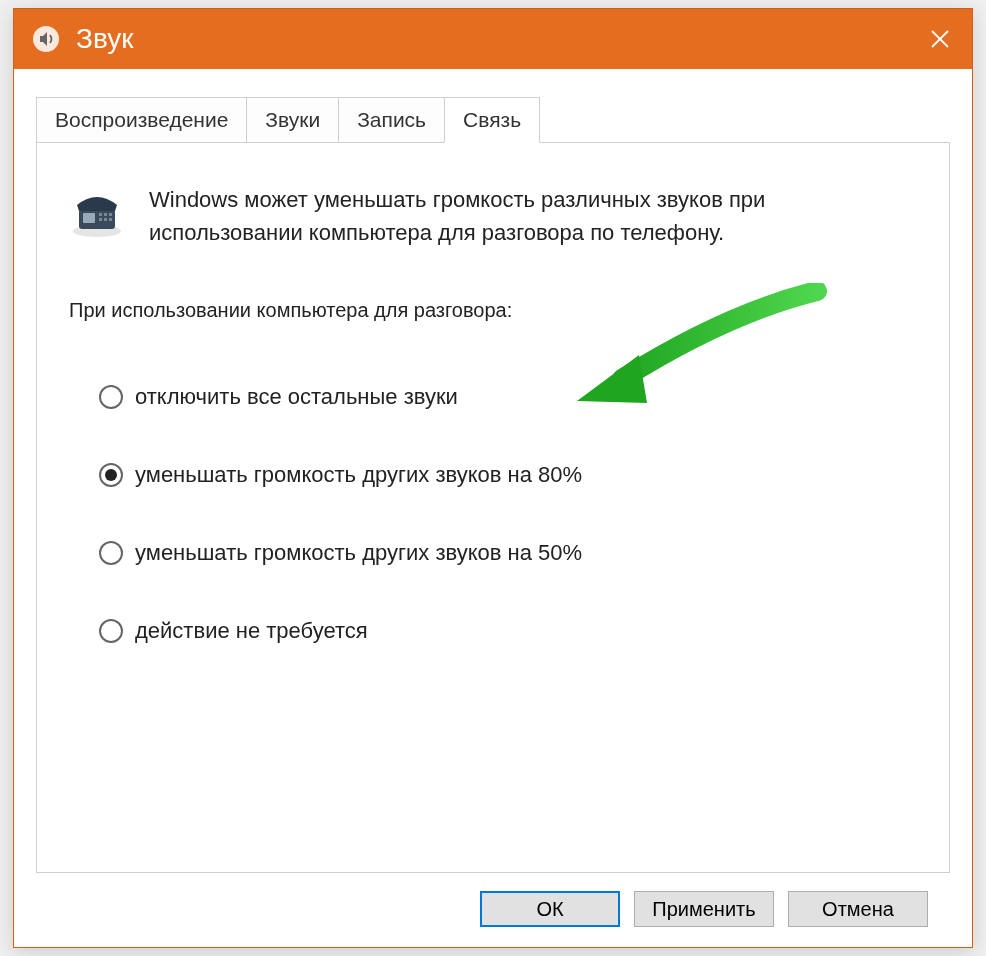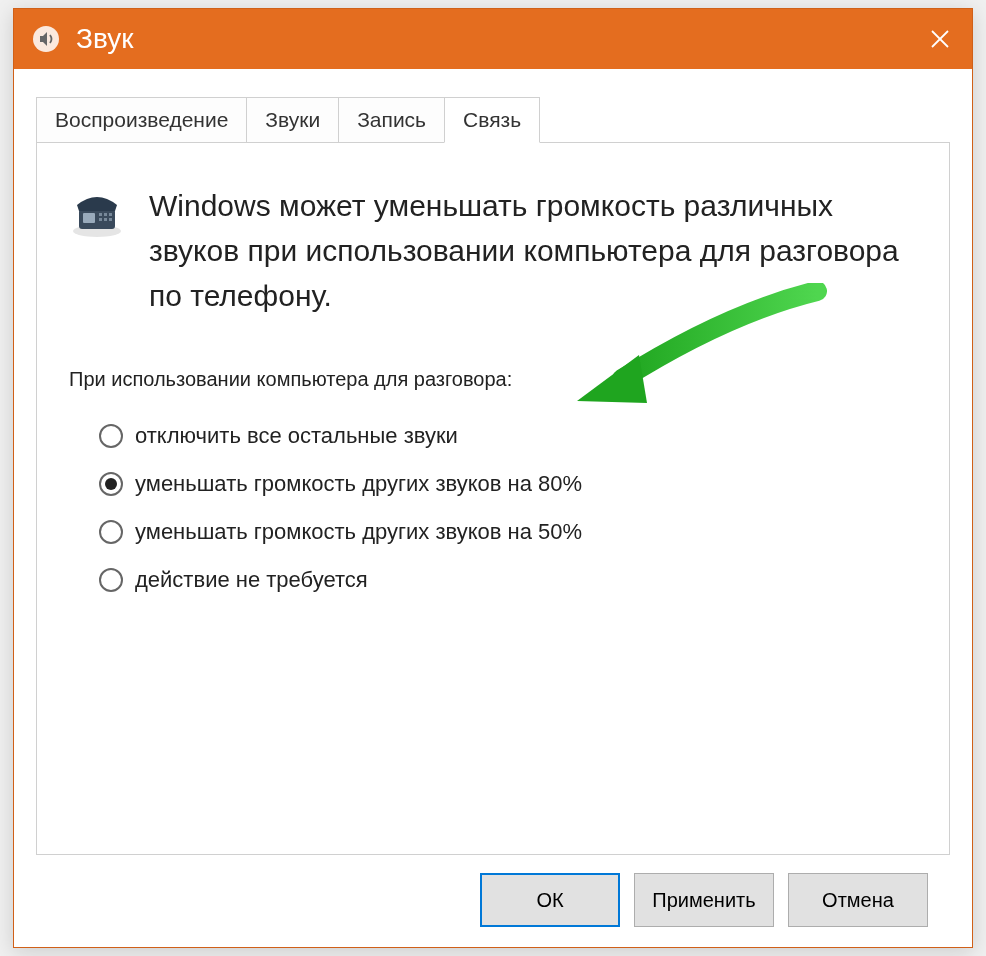--- a/index.html
+++ b/index.html
@@ -95,21 +95,21 @@
       align-items: flex-start;
       gap: 24px;
       margin-bottom: 50px;
     }
     .phone-icon {
       width: 56px;
       height: 56px;
       flex-shrink: 0;
     }
     .description-text {
-      font-size: 30px;
+      font-size: 22px;
       color: #222;
       line-height: 1.5;
     }
     .section-label {
       font-size: 20px;
       color: #222;
       margin-bottom: 32px;
     }
     .radio-group {
       padding-left: 30px;
@@ -117,20 +117,21 @@
       flex-direction: column;
       gap: 22px;
     }
     .radio-option {
       display: flex;
       align-items: center;
       gap: 12px;
       cursor: pointer;
       font-size: 22px;
       color: #222;
+      margin-top: 30px;
     }
     .radio-circle {
       width: 24px;
       height: 24px;
       border: 2px solid #666;
       border-radius: 50%;
       display: flex;
       align-items: center;
       justify-content: center;
       flex-shrink: 0;
@@ -149,21 +150,21 @@
       pointer-events: none;
     }
     .button-row {
       display: flex;
       justify-content: flex-end;
       gap: 14px;
       padding: 18px 22px 18px 22px;
     }
     .btn {
       min-width: 140px;
-      height: 54px;
+      height: 36px;
       font-size: 20px;
       border: 1px solid #adadad;
       background: #e1e1e1;
       cursor: pointer;
       display: flex;
       align-items: center;
       justify-content: center;
       font-family: inherit;
     }
     .btn.default {

